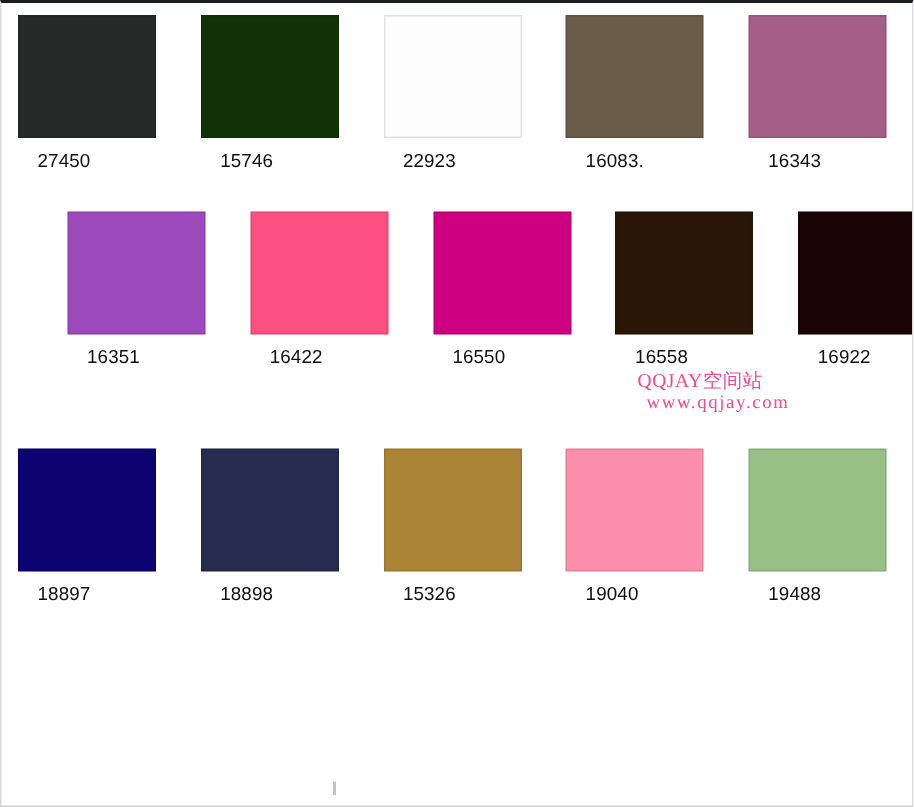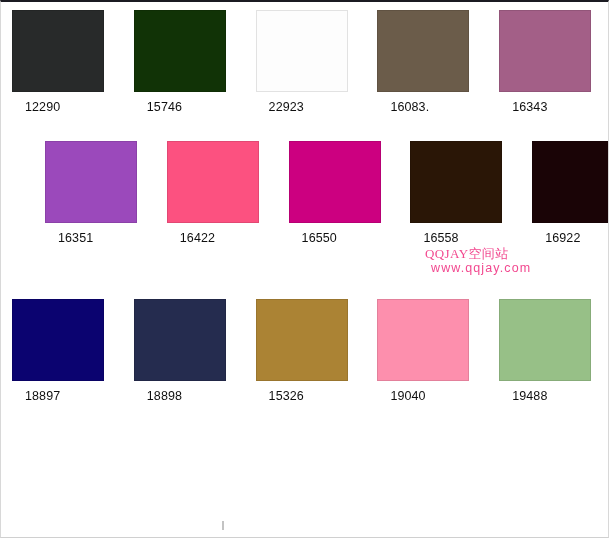--- a/index.html
+++ b/index.html
@@ -81,21 +81,21 @@
   }
   #watermark .wm-line1 {
     font-family: Liberation Serif, serif;
     font-size: 13px;
     line-height: 15px;
     color: #f2488f;
     letter-spacing: 0.4px;
     white-space: nowrap;
   }
   #watermark .wm-line2 {
-    font-family: Liberation Sans, sans-serif;
+    font-family: Liberation Serif, serif;
     font-size: 12.5px;
     line-height: 15px;
     color: #f2488f;
     letter-spacing: 1.1px;
     white-space: nowrap;
     padding-left: 6px;
   }
   #artifact-mark {
     position: absolute;
     left: 221px;
@@ -109,21 +109,21 @@
 </head>
 <body>
 
 <div id="page">
 
   <div id="grid">
 
     <div class="row row-0">
       <div class="cell">
         <span class="swatch" style="background-color: rgb(40, 42, 42);"></span>
-        <span class="label">12290</span>
+        <span class="label">27450</span>
       </div>
       <div class="cell">
         <span class="swatch" style="background-color: rgb(17, 51, 6);"></span>
         <span class="label">15746</span>
       </div>
       <div class="cell">
         <span class="swatch light" style="background-color: rgb(253, 253, 253);"></span>
         <span class="label">22923</span>
       </div>
       <div class="cell">

